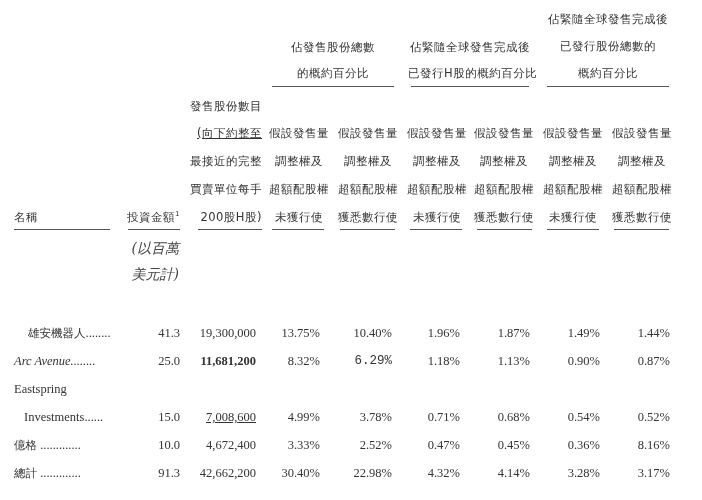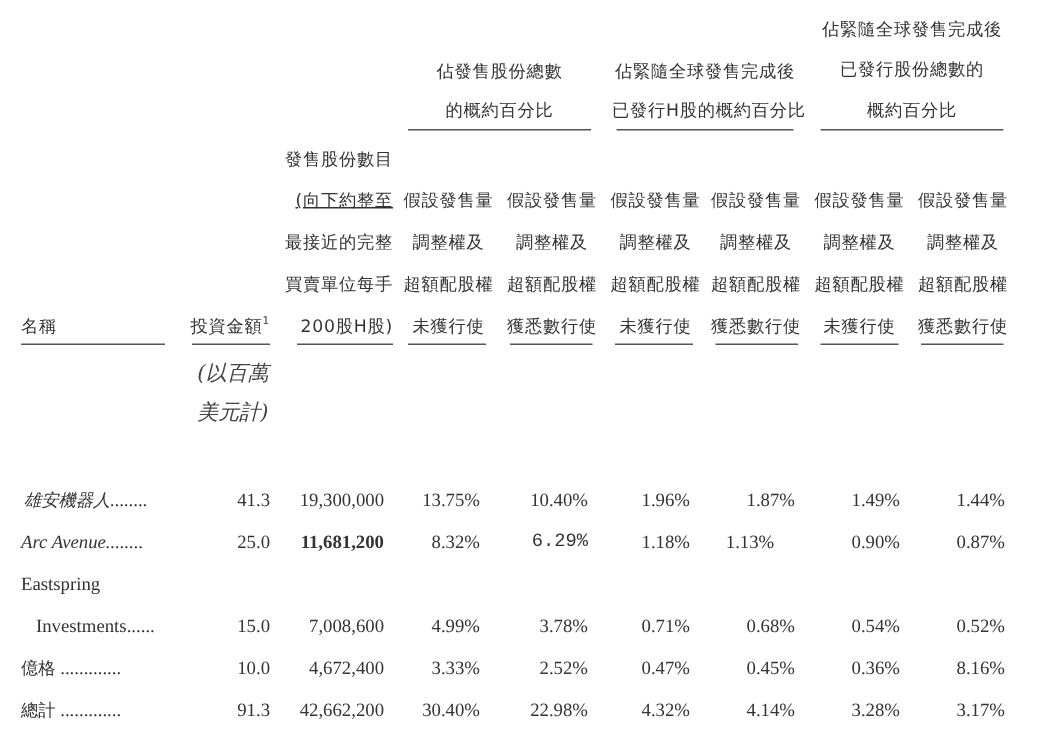--- a/index.html
+++ b/index.html
@@ -101,48 +101,48 @@
 
 <div>
   <div class="abs hdr center" style="left:610px; width:64px; top:126px;">假設發售量</div>
   <div class="abs hdr center" style="left:610px; width:64px; top:154px;">調整權及</div>
   <div class="abs hdr center" style="left:610px; width:64px; top:182px;">超額配股權</div>
   <div class="abs hdr center" style="left:610px; width:64px; top:210px;">獲悉數行使</div>
   <div class="uline" style="left:614px; width:55px; top:229px;"></div>
 </div>
 
 <div>
-  <div class="name" style="left:16px; top:326px;font-style:italic;"><span class="cjk">雄安機器人</span><span>........</span></div>
+  <div class="name" style="left:28px; top:326px;"><span class="cjk">雄安機器人</span><span>........</span></div>
   <div class="cell right" style="left:140px; width:40px; top:326px;">41.3</div>
   <div class="cell right" style="left:190px; width:66px; top:326px;">19,300,000</div>
   <div class="cell right" style="left:260px; width:60px; top:326px;">13.75%</div>
   <div class="cell right" style="left:330px; width:62px; top:326px;">10.40%</div>
   <div class="cell right" style="left:400px; width:60px; top:326px;">1.96%</div>
   <div class="cell right" style="left:470px; width:60px; top:326px;">1.87%</div>
   <div class="cell right" style="left:540px; width:60px; top:326px;">1.49%</div>
   <div class="cell right" style="left:610px; width:60px; top:326px;">1.44%</div>
 </div>
 
 <div>
   <div class="name" style="left:14px; top:354px;font-style:italic;"><span>Arc Avenue</span><span>........</span></div>
   <div class="cell right" style="left:140px; width:40px; top:354px;">25.0</div>
   <div class="cell right" style="left:190px; width:66px; top:354px;font-weight:bold;">11,681,200</div>
   <div class="cell right" style="left:260px; width:60px; top:354px;">8.32%</div>
   <div class="cell right" style="left:330px; width:62px; top:354px;font-family:Liberation Mono, monospace;">6.29%</div>
   <div class="cell right" style="left:400px; width:60px; top:354px;">1.18%</div>
-  <div class="cell right" style="left:470px; width:60px; top:354px;text-align:center;">1.13%</div>
+  <div class="cell right" style="left:470px; width:60px; top:354px;">1.13%</div>
   <div class="cell right" style="left:540px; width:60px; top:354px;">0.90%</div>
   <div class="cell right" style="left:610px; width:60px; top:354px;">0.87%</div>
 </div>
 
 <div>
   <div class="name" style="left:14px; top:382px;">Eastspring</div>
   <div class="name" style="left:24px; top:410px;"><span>Investments</span><span>......</span></div>
   <div class="cell right" style="left:140px; width:40px; top:410px;">15.0</div>
-  <div class="cell right" style="left:190px; width:66px; top:410px;">7,008,600</div>
+  <div class="cell right" style="left:190px; width:66px; top:410px;text-decoration:underline;">7,008,600</div>
   <div class="cell right" style="left:260px; width:60px; top:410px;">4.99%</div>
   <div class="cell right" style="left:330px; width:62px; top:410px;">3.78%</div>
   <div class="cell right" style="left:400px; width:60px; top:410px;">0.71%</div>
   <div class="cell right" style="left:470px; width:60px; top:410px;">0.68%</div>
   <div class="cell right" style="left:540px; width:60px; top:410px;">0.54%</div>
   <div class="cell right" style="left:610px; width:60px; top:410px;">0.52%</div>
 </div>
 
 <div>
   <div class="name" style="left:14px; top:438px;"><span class="cjk">億格</span> <span>.............</span></div>

